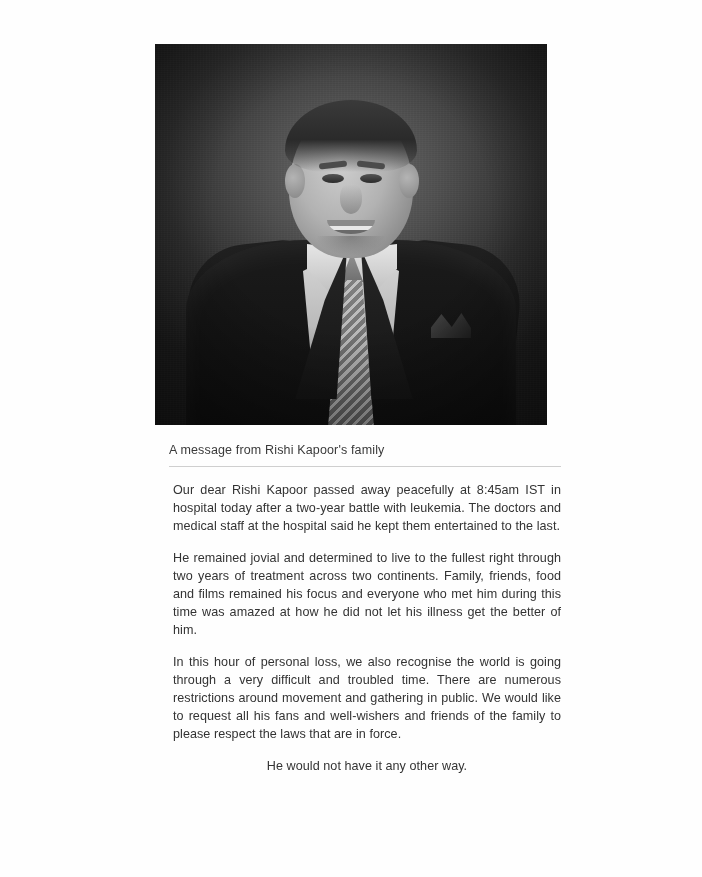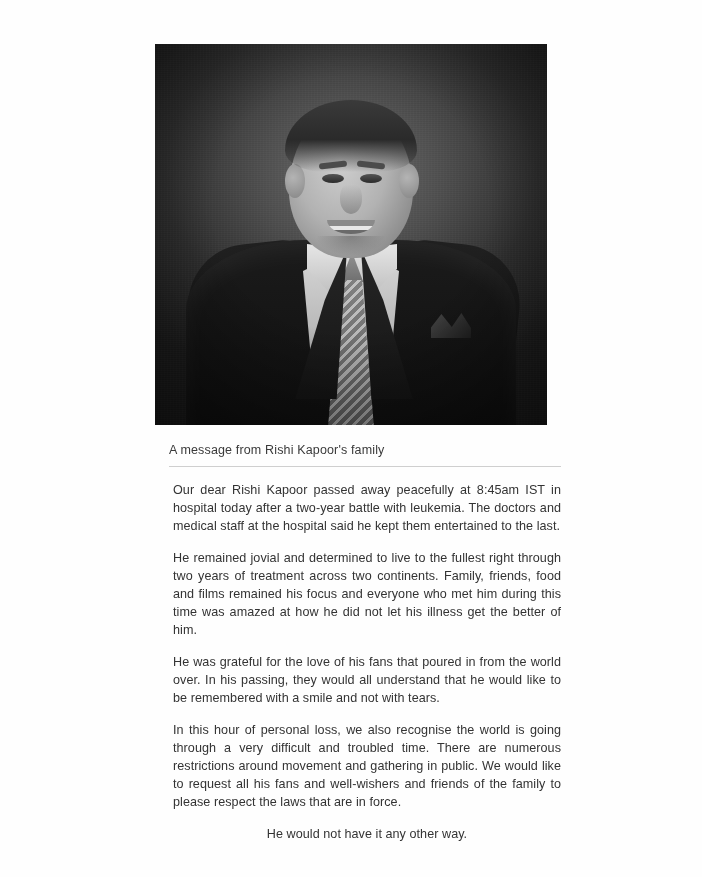--- a/index.html
+++ b/index.html
@@ -283,18 +283,17 @@
     <div class="nose"></div>
     <div class="mouth"></div>
     <div class="chin-shadow"></div>
     <div class="vignette"></div>
   </div>
 
   <div class="content">
     <h1 class="heading">A message from Rishi Kapoor's family</h1>
     <p class="para">Our dear Rishi Kapoor passed away peacefully at 8:45am IST in hospital today after a two-year battle with leukemia. The doctors and medical staff at the hospital said he kept them entertained to the last.</p>
     <p class="para">He remained jovial and determined to live to the fullest right through two years of treatment across two continents. Family, friends, food and films remained his focus and everyone who met him during this time was amazed at how he did not let his illness get the better of him.</p>
-    <p class="para">He was grateful for the love of his fans that poured in from the world over. In his passing, they would all understand that he would like to be remembered with a smile and not with tears.</p>
     <p class="para">In this hour of personal loss, we also recognise the world is going through a very difficult and troubled time. There are numerous restrictions around movement and gathering in public. We would like to request all his fans and well-wishers and friends of the family to please respect the laws that are in force.</p>
     <p class="para">He would not have it any other way.</p>
   </div>
 
 </div>
 
 </body></html>

